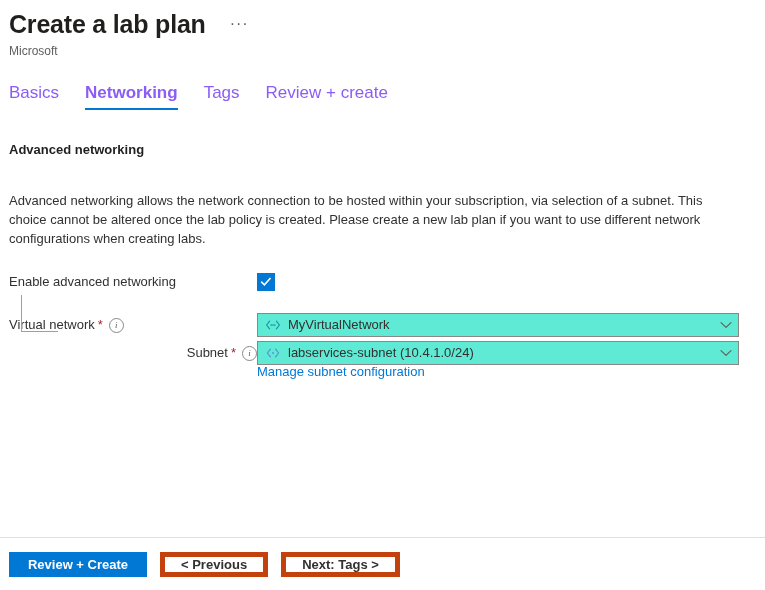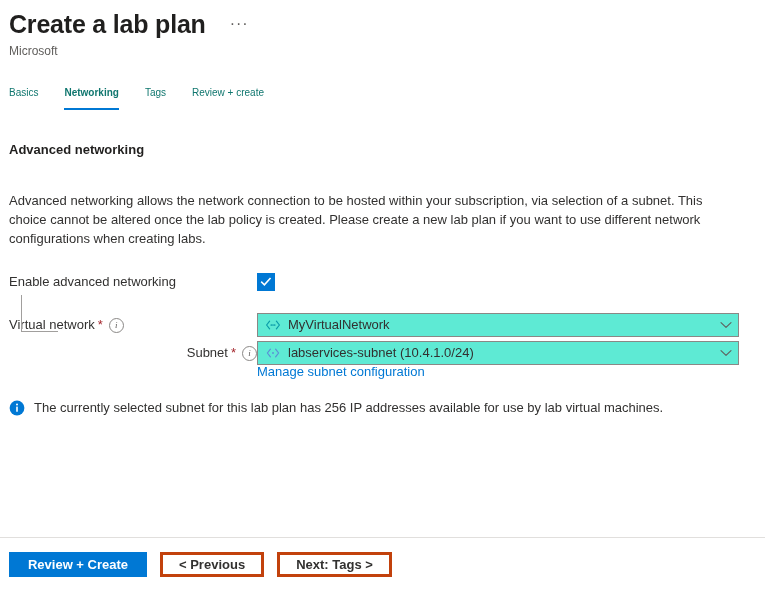--- a/index.html
+++ b/index.html
@@ -53,22 +53,22 @@
 
   
   .tabs {
     display: flex;
     align-items: flex-start;
     margin-top: 22px;
     padding-left: 9px;
     gap: 0;
   }
   .tab {
-    font-size: 10px;
-    color: #0f766e;
+    font-size: 17px;
+    color: #8b5cf6;
     padding: 2px 13px 8px 13px;
     cursor: pointer;
     position: relative;
     line-height: 19px;
     white-space: nowrap;
   }
   .tab:first-child {
     padding-left: 0;
   }
   .tab.active {
@@ -282,21 +282,21 @@
   }
   .btn-primary {
     background: #0078d4;
     color: #ffffff;
     border: 1px solid #0078d4;
     min-width: 138px;
   }
   .btn-secondary {
     background: #ffffff;
     color: #323130;
-    border: 3px solid #c2410c;
+    border: 5px solid #c2410c;
     min-width: 96px;
   }
 </style>
 </head>
 <body>
 
 <div class="page-header">
   <div class="title-row">
     <h1 class="page-title">Create a lab plan</h1>
     <span class="ellipsis-menu">···</span>
@@ -382,30 +382,20 @@
       </div>
     </div>
 
     <div class="link-row">
       <div class="link-spacer"></div>
       <a class="manage-link">Manage subnet configuration</a>
     </div>
 
   </div>
 
-  <div class="info-bar">
-    <span class="info-bar-icon">
-      <svg width="16" height="16" viewBox="0 0 16 16" aria-hidden="true">
-        <circle cx="8" cy="8" r="7.4" fill="#0078d4"></circle>
-        <rect x="7.2" y="6.6" width="1.6" height="5.2" rx="0.5" fill="#ffffff"></rect>
-        <circle cx="8" cy="4.6" r="1" fill="#ffffff"></circle>
-      </svg>
-    </span>
-    <span>The currently selected subnet for this lab plan has 256 IP addresses available for use by lab virtual machines.</span>
-  </div>
 
 </div>
 
 <div class="footer-divider"></div>
 <div class="footer">
   <button class="btn btn-primary">Review + Create</button>
   <button class="btn btn-secondary">&lt; Previous</button>
   <button class="btn btn-secondary">Next: Tags &gt;</button>
 </div>
 

